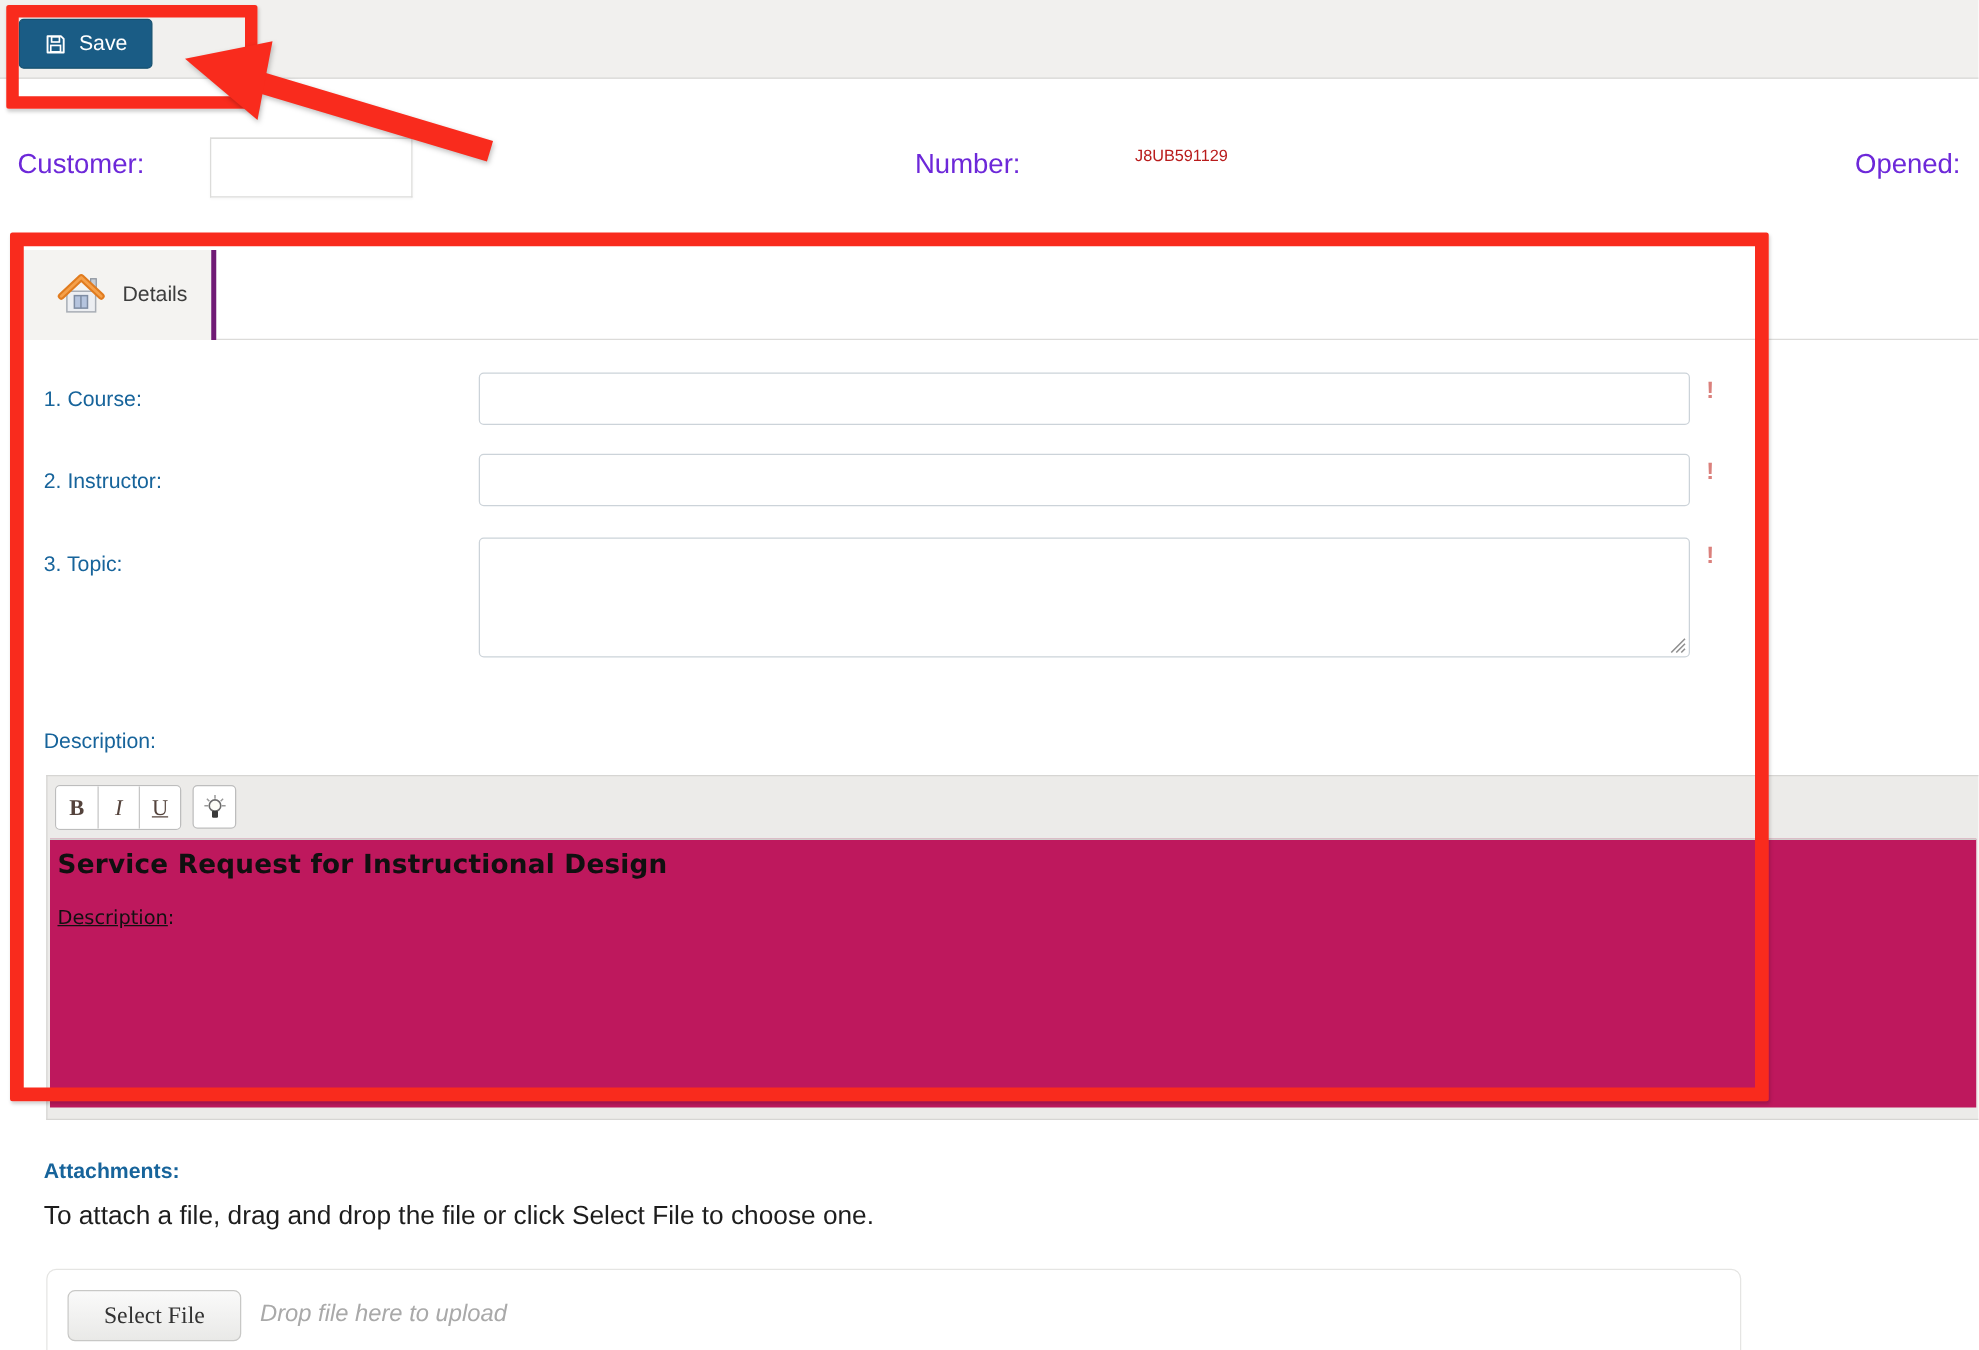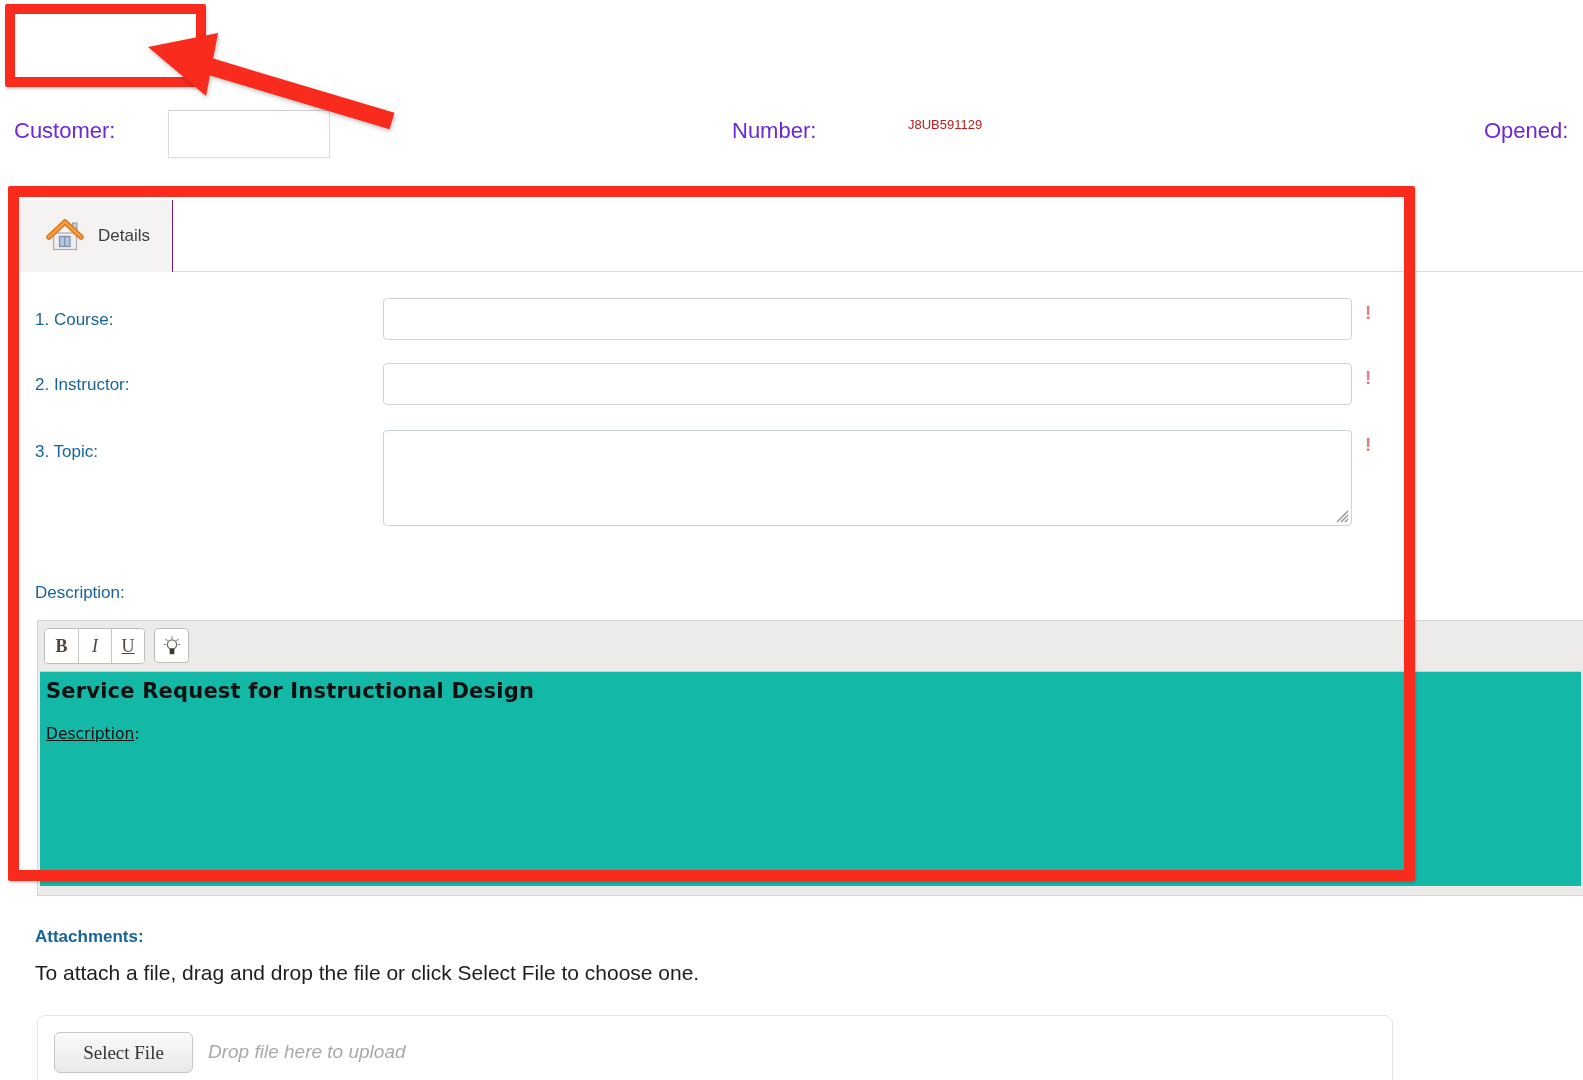--- a/index.html
+++ b/index.html
@@ -33,21 +33,21 @@
     box-shadow:0 1px 2px rgba(0,0,0,0.04);
   }
 
   
   .tabstrip {
     position:absolute; left:18px; top:200px; width:1565px; height:72px;
     border-bottom:1px solid #dcdbd9; background:#ffffff;
   }
   .tab-active {
     position:absolute; left:0; top:0; width:155px; height:72px;
-    background:#f4f3f1; border-right:1px solid #701a75;
+    background:#f4f3f1; border-right:4px solid #701a75;
     display:flex; align-items:center; gap:12px; padding-left:26px;
     cursor:pointer;
     text-align:right;
   }
   .tab-active .tab-label { color:#3d3d3d; font-size:17px; }
 
   
   .fld-label { position:absolute; left:35px; color:#17649b; font-size:17px; }
   .txt-input {
     position:absolute; left:383px; width:969px; height:42px;
@@ -80,21 +80,21 @@
   .ed-btn.b { font-weight:bold; }
   .ed-btn.i { font-style:italic; }
   .ed-btn.u { text-decoration:underline; }
   .bulb-btn {
     margin-left:9px; width:35px; height:35px; background:#fff;
     border:1px solid #bdbdbd; border-radius:4px;
     display:flex; align-items:center; justify-content:center; cursor:pointer;
   }
   .ed-content {
     position:absolute; left:2px; top:50px; right:2px; bottom:9px;
-    background:#14b8a6; border-top:1px solid #d0cfcd; cursor:text;
+    background:#be185d; border-top:1px solid #d0cfcd; cursor:text;
     font-family:"DejaVu Sans", sans-serif;
   }
   .ed-heading {
     position:absolute; left:6px; top:7px;
     font-size:21px; font-weight:bold; color:#101010; letter-spacing:0.2px;
   }
   .ed-body { position:absolute; left:6px; top:53px; font-size:15.5px; color:#111; }
   .ed-body .u-lbl { text-decoration:underline; }
 
   
@@ -122,20 +122,32 @@
   .anno-rect1 { left:5px; top:4px; width:201px; height:83px; border-width:10px; }
   .anno-rect2 { left:8px; top:186px; width:1407px; height:695px; border-width:11px; }
   .anno-arrow { position:absolute; left:130px; top:20px; pointer-events:none;
                 filter:drop-shadow(1px 2px 2px rgba(0,0,0,0.25)); }
 </style>
 </head>
 <body>
 
 <div id="screen">
 
+  <div class="topbar">
+    <button class="save-btn">
+      <span style="display:flex;">
+        <svg width="19" height="19" viewBox="0 0 20 20">
+          <path d="M3.2 3.2 H14.6 L16.8 5.4 V16.8 H3.2 Z" fill="none" stroke="#ffffff" stroke-width="1.6" stroke-linejoin="round"></path>
+          <rect x="6.6" y="3.6" width="6.6" height="4.4" fill="none" stroke="#ffffff" stroke-width="1.4"></rect>
+          <rect x="5.9" y="10.9" width="8.2" height="5.4" fill="none" stroke="#ffffff" stroke-width="1.4"></rect>
+        </svg>
+      </span>
+      <span>Save</span>
+    </button>
+  </div>
 
   <span class="hdr-label" style="left:14px; top:118px;">Customer:</span>
   <div class="customer-box">
     <span></span>
   </div>
   <span class="hdr-label" style="left:732px; top:118px;">Number:</span>
   <span class="hdr-value" style="left:908px; top:117px;">J8UB591129</span>
   <span class="hdr-label" style="left:1447px; top:118px;margin-left:37px;">Opened:</span>
 
   <div class="tabstrip">

